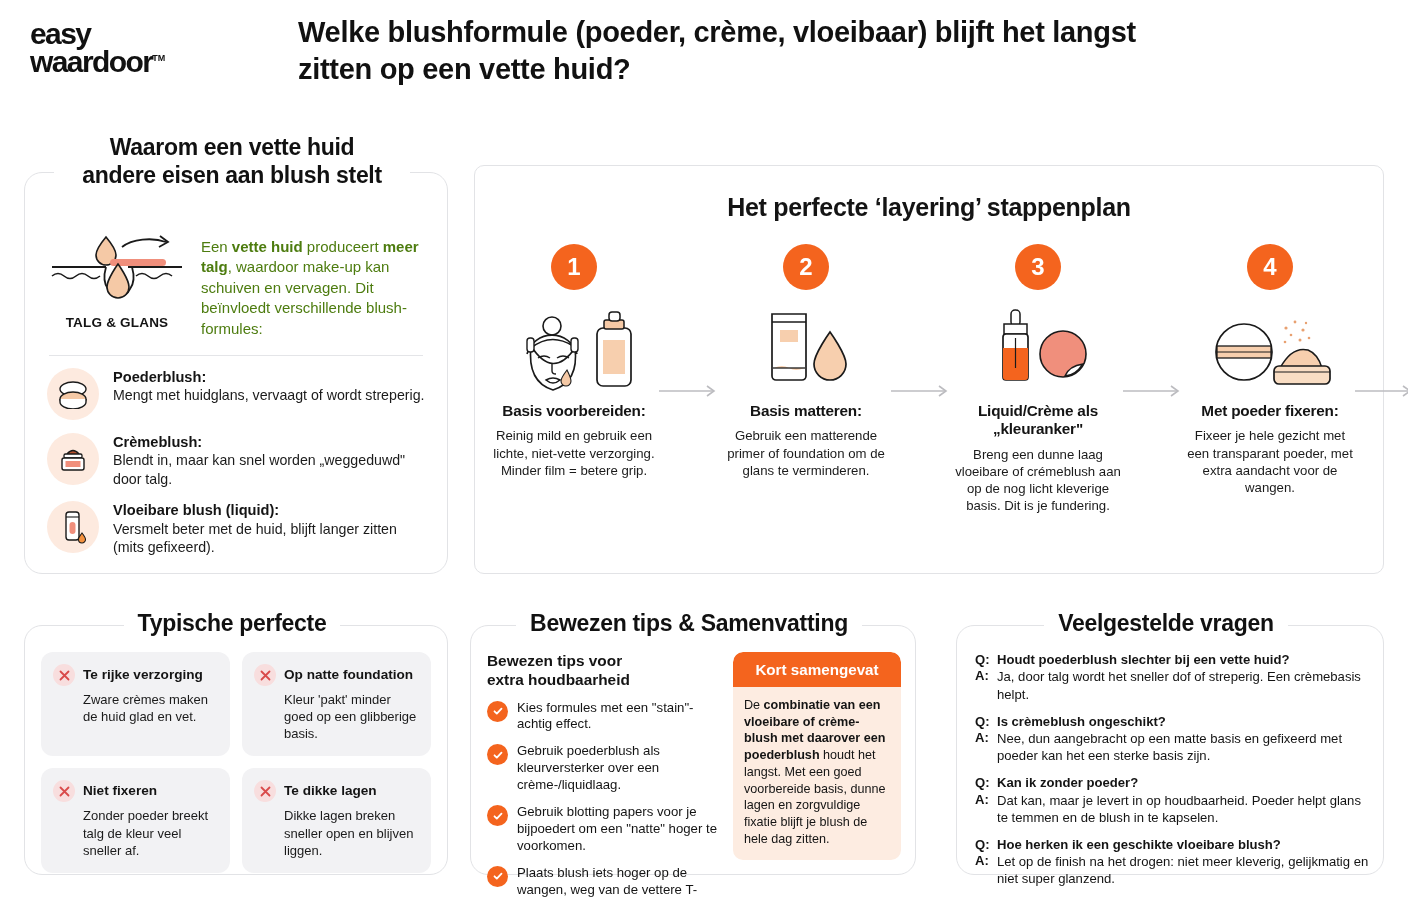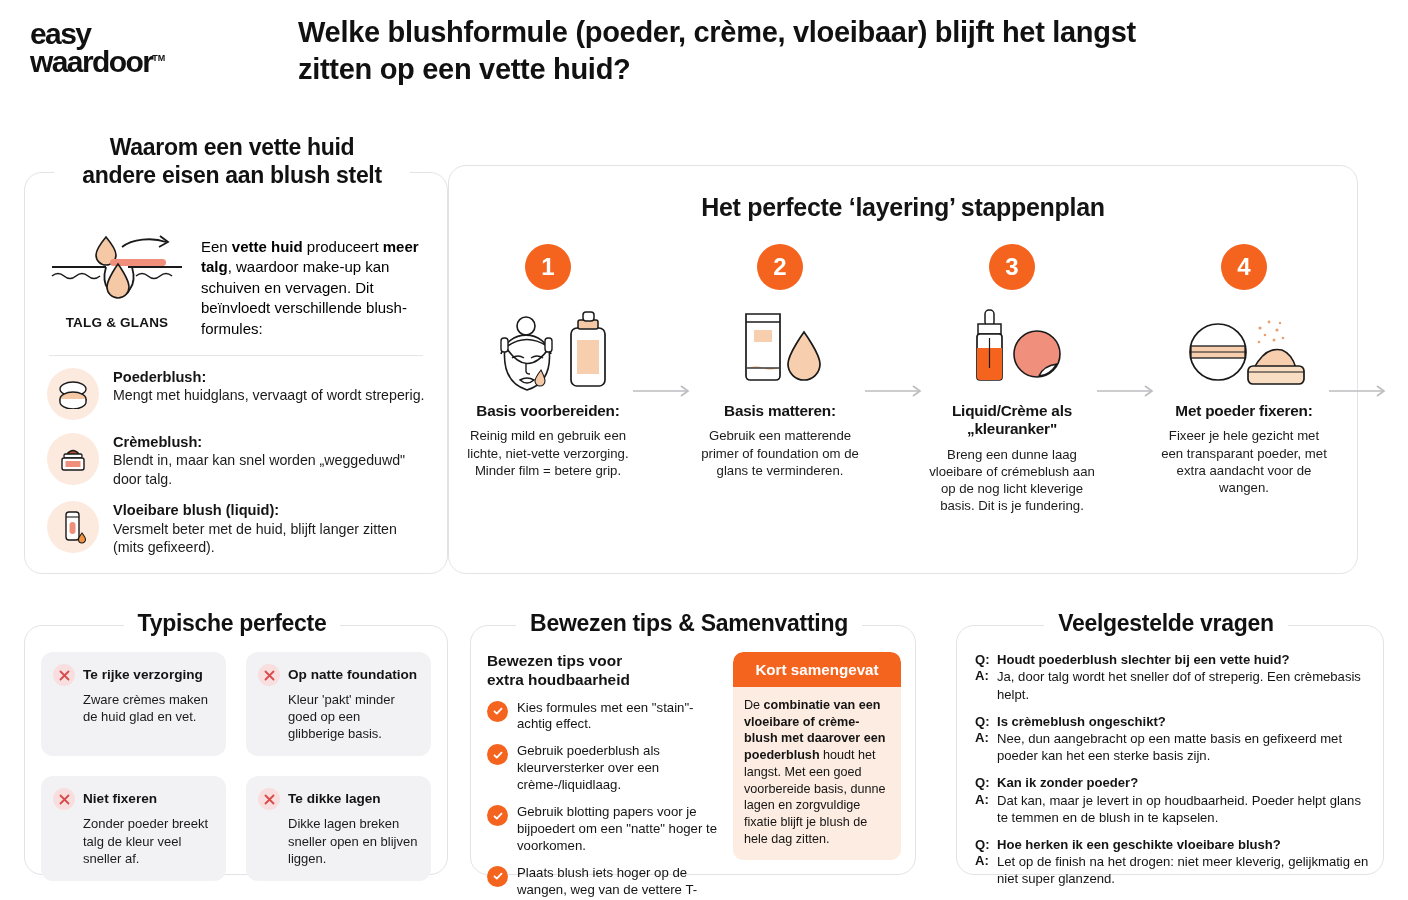--- a/index.html
+++ b/index.html
@@ -36,50 +36,50 @@
     line-height: 1.22;
   }
   .card-title span { background: #fff; padding: 0 14px; display: inline-block; }
   .card-title.two-line { top: -40px; }
 
   
   #why-card { left: 24px; top: 172px; width: 424px; height: 402px; }
   .why-top { display: flex; padding: 58px 22px 0 22px; gap: 14px; }
   .talg { width: 140px; flex: 0 0 140px; text-align: center; }
   .talg-label { font-size: 13.5px; font-weight: 800; letter-spacing: 0.2px; margin-top: 4px; }
-  .why-text { font-size: 15px; line-height: 1.36; color: #000000; padding-top: 6px; }
+  .why-text { font-size: 15px; line-height: 1.36; color: #4d7c0f; padding-top: 6px; }
   .why-text b { font-weight: 700; }
   .why-sep { height: 1px; background: #e4e5e8; margin: 16px 24px 0 24px; }
   .formula-list { padding: 12px 22px 0 22px; }
   .formula { display: flex; gap: 14px; margin-bottom: 13px; align-items: flex-start; }
   .f-ico { width: 52px; height: 52px; flex: 0 0 52px; border-radius: 50%; background: #fdeadf; display: flex; align-items: center; justify-content: center; }
   .f-body { padding-top: 1px; }
   .f-title { font-size: 14.6px; font-weight: 700; line-height: 1.2; }
   .f-desc { font-size: 14.2px; line-height: 1.3; color: #1b1b1b; }
 
   
-  #steps-card { left: 448px; top: 165px; width: 910px; height: 409px; }
+  #steps-card { left: 474px; top: 165px; width: 910px; height: 409px; border-radius: 10px; }
   .steps-head { text-align: center; font-size: 25px; font-weight: 700; padding-top: 27px; letter-spacing: -0.3px; }
   .steps-row { display: flex; padding: 22px 14px 0 14px; }
   .step { width: 170px; flex: 0 0 170px; text-align: center; }
   .step-num {
     width: 46px; height: 46px; border-radius: 50%;
     background: #f4641e; color: #fff;
     font-size: 24px; font-weight: 700;
     display: flex; align-items: center; justify-content: center;
     margin: 0 auto;
   }
   .arrow { flex: 1 1 auto; display: flex; align-items: center; justify-content: center; padding-top: 23px; }
   .step-icon { height: 92px; display: flex; align-items: flex-end; justify-content: center; margin-top: 14px; }
   .step-title { font-size: 15.3px; font-weight: 700; line-height: 1.2; margin-top: 6px; letter-spacing: -0.2px; }
   .step-desc { font-size: 13.2px; line-height: 1.3; margin-top: 7px; color: #1b1b1b; padding: 0 2px; }
 
   
   #pitfalls-card { left: 24px; top: 625px; width: 424px; height: 250px; }
-  .pit-grid { display: grid; grid-template-columns: 1fr 1fr; gap: 20px; padding: 26px 16px 0 16px; }
+  .pit-grid { display: grid; grid-template-columns: 1fr 1fr; gap: 12px; padding: 26px 16px 0 16px; }
   .pit {
     background: #f2f2f4; border-radius: 12px; padding: 12px 12px 14px 12px;
   }
   .pit-head { display: flex; align-items: center; gap: 8px; }
   .x-circle { width: 22px; height: 22px; flex: 0 0 22px; border-radius: 50%; background: #f8dede; display: flex; align-items: center; justify-content: center; }
   .pit-title { font-size: 13.6px; font-weight: 700; line-height: 1.1; }
   .pit-desc { font-size: 13px; line-height: 1.32; margin-top: 5px; padding-left: 30px; color: #1b1b1b; }
 
   
   #tips-card { left: 470px; top: 625px; width: 446px; height: 250px; }

